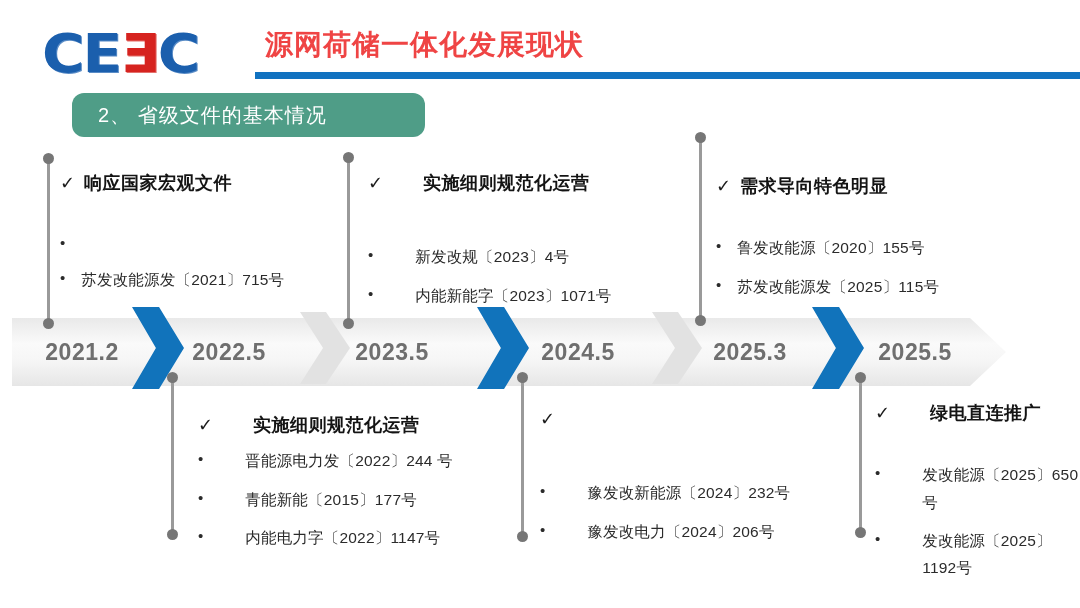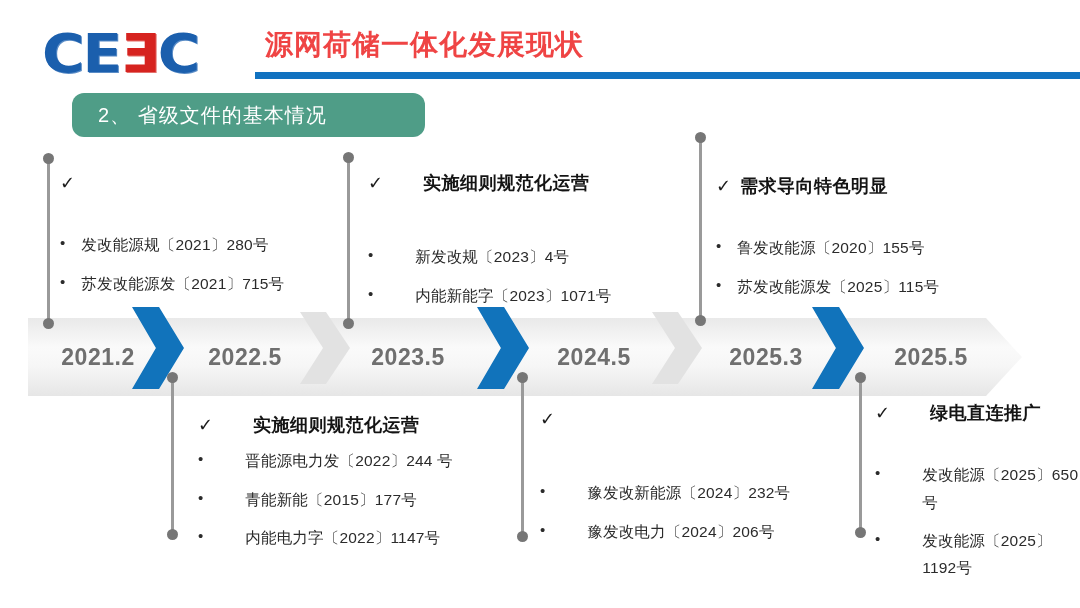--- a/index.html
+++ b/index.html
@@ -33,21 +33,21 @@
   .section-badge{
     position:absolute;left:72px;top:93px;width:353px;height:44px;
     background:#4f9d87;border-radius:12px;
     color:#ffffff;font-size:20px;font-weight:500;
     display:flex;align-items:center;padding-left:26px;box-sizing:border-box;
     letter-spacing:1px;
   }
 
   
   .timeline-band{
-    position:absolute;left:28px;top:318px;width:994px;height:78px;
+    position:absolute;left:12px;top:318px;width:994px;height:68px;
     background:linear-gradient(180deg,#e9e9e9 0%,#fafafa 38%,#f6f6f6 62%,#e6e6e6 100%);
     clip-path:polygon(0 0,calc(100% - 36px) 0,100% 50%,calc(100% - 36px) 100%,0 100%);
   }
   .date{
     position:absolute;top:50%;transform:translate(-50%,-50%);
     font-size:23px;font-weight:bold;color:#6f6f6f;letter-spacing:0.5px;
     white-space:nowrap;
   }
   .chev{
     position:absolute;
@@ -138,25 +138,25 @@
   </div>
   <div class="pin" style="left:855px;top:372px;height:166px">
     <span class="pin-line"></span>
     <span class="pin-dot top"></span>
     <span class="pin-dot bottom"></span>
   </div>
 
   <div class="callout" style="left:60px;top:172px;width:252px">
     <div class="callout-head gap-sm">
       <span class="check">✓</span>
+      <span class="callout-title">响应国家宏观文件</span>
     </div>
     <ul class="callout-list bgap-sm list-top-md" style="max-width:232px">
         <li>
           <span class="bullet">•</span>
-          <span class="item-text">发改能源规〔2021〕280号</span>
         </li>
         <li>
           <span class="bullet">•</span>
           <span class="item-text">苏发改能源发〔2021〕715号</span>
         </li>
       </ul>
   </div>
 
   <div class="callout" style="left:368px;top:172px;width:300px">
     <div class="callout-head gap-lg">

